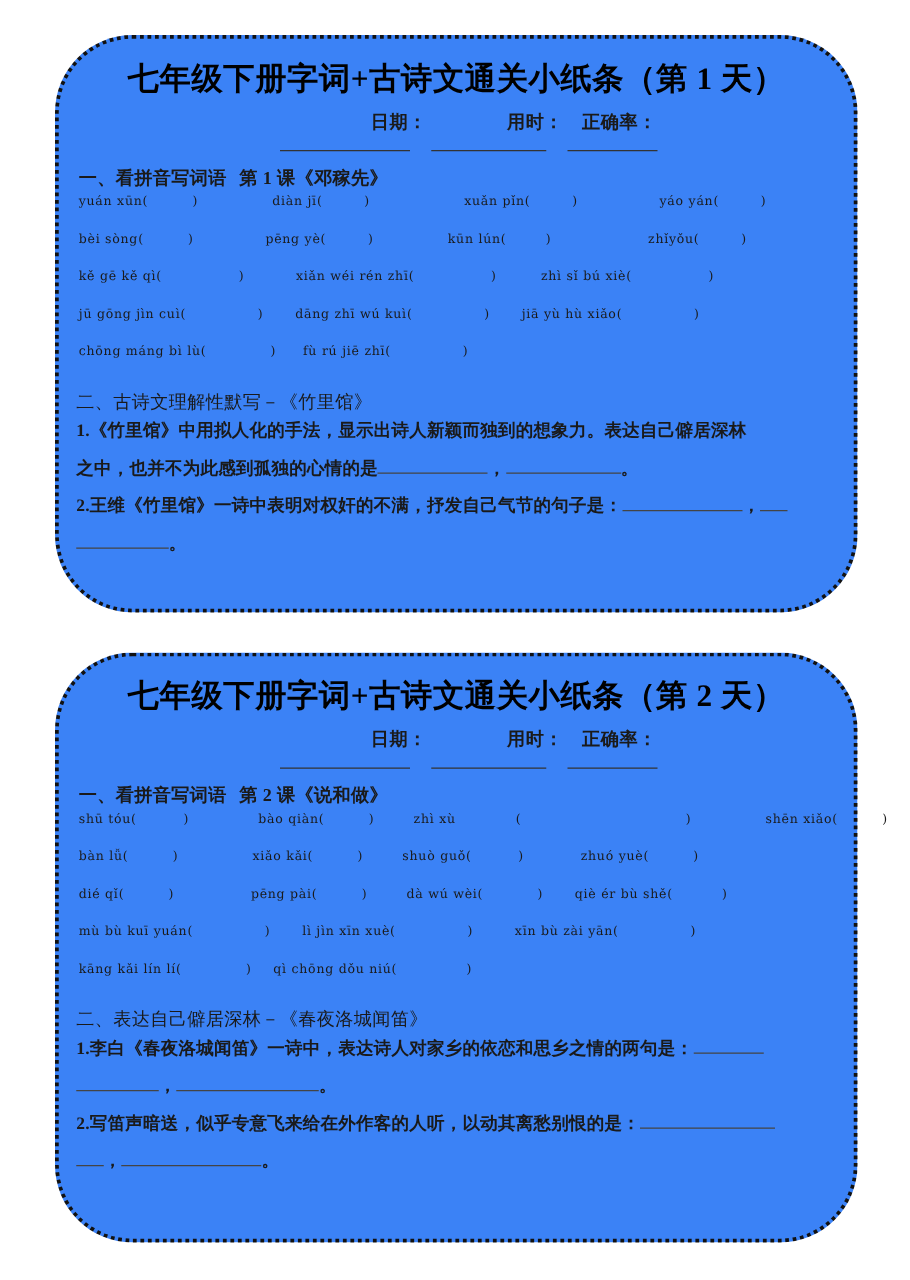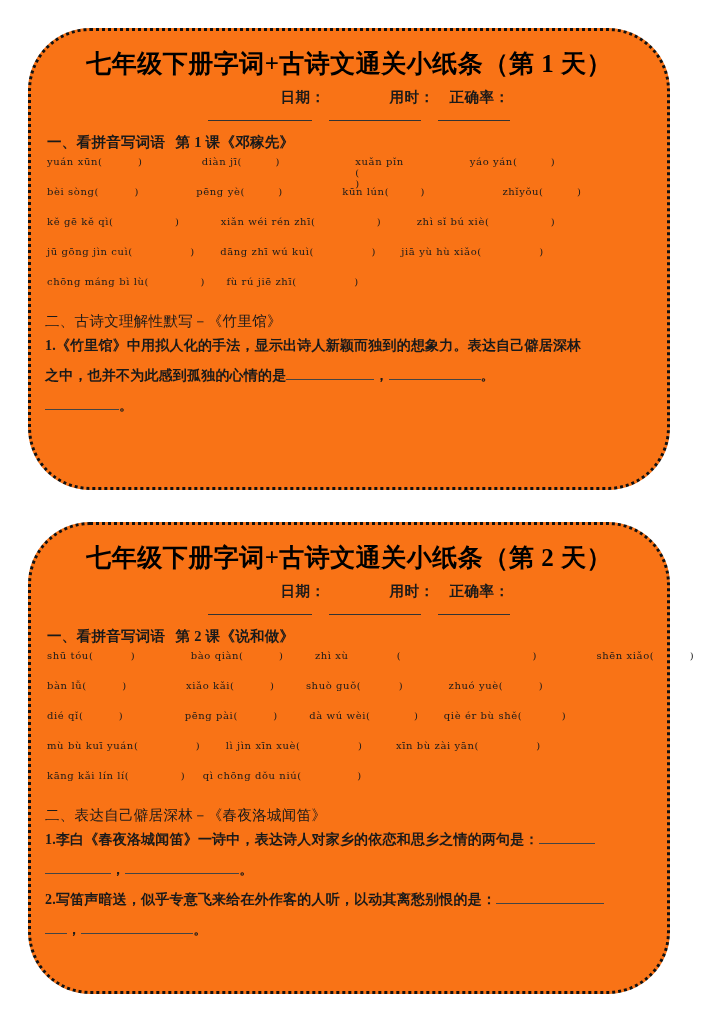--- a/index.html
+++ b/index.html
@@ -20,26 +20,26 @@
     position: relative;
     width: 728px;
     height: 1024px;
     box-sizing: border-box;
     padding: 0;
   }
 
   
   .card {
     position: absolute;
-    left: 28px;
+    left: 44px;
     width: 642px;
     box-sizing: border-box;
     border: 3px dotted #111111;
     border-radius: 62px;
-    background: #f97316;
+    background: #3b82f6;
   }
   #card-1 { top: 28px;  height: 462px; }
   #card-2 { top: 522px; height: 472px; }
 
   .card-inner {
     position: relative;
     padding: 0 2px;
     height: 100%;
   }
 
@@ -177,21 +177,21 @@
               <span class="paren">(</span>
               <span style="display: inline-block; width: 36px;"></span>
               <span class="paren">)</span>
             </span>
             <span class="pinyin-item" style="margin-left: 60px;">
               <span class="py">diàn jī</span>
               <span class="paren">(</span>
               <span style="display: inline-block; width: 34px;"></span>
               <span class="paren">)</span>
             </span>
-            <span class="pinyin-item" style="margin-left: 76px; flex-direction: column;">
+            <span class="pinyin-item" style="margin-left: 76px;">
               <span class="py">xuǎn pǐn</span>
               <span class="paren">(</span>
               <span style="display: inline-block; width: 34px;"></span>
               <span class="paren">)</span>
             </span>
             <span class="pinyin-item" style="margin-left: 66px;">
               <span class="py">yáo yán</span>
               <span class="paren">(</span>
               <span style="display: inline-block; width: 34px;"></span>
               <span class="paren">)</span>
@@ -277,20 +277,21 @@
               <span class="paren">)</span>
             </span>
           </div>
         </div>
 
       <div class="poem-head">二、古诗文理解性默写－《竹里馆》</div>
 
       <div class="poem-block">
           <div class="qline"><span>1.《竹里馆》中用拟人化的手法，显示出诗人新颖而独到的想象力。表达自己僻居深林</span></div>
           <div class="qline"><span>之中，也并不为此感到孤独的心情的是</span><span class="q-blank" style="width: 88px;"></span><span>，</span><span class="q-blank" style="width: 92px;"></span><span>。</span></div>
+          <div class="qline"><span>2.王维《竹里馆》一诗中表明对权奸的不满，抒发自己气节的句子是：</span><span class="q-blank" style="width: 96px;"></span><span>，</span><span class="q-blank" style="width: 22px;"></span></div>
           <div class="qline"><span class="q-blank" style="width: 74px;"></span><span>。</span></div>
         </div>
 
     </div>
   </div>
 
   <div class="card" id="card-2">
     <div class="card-inner">
 
       <div class="title">

